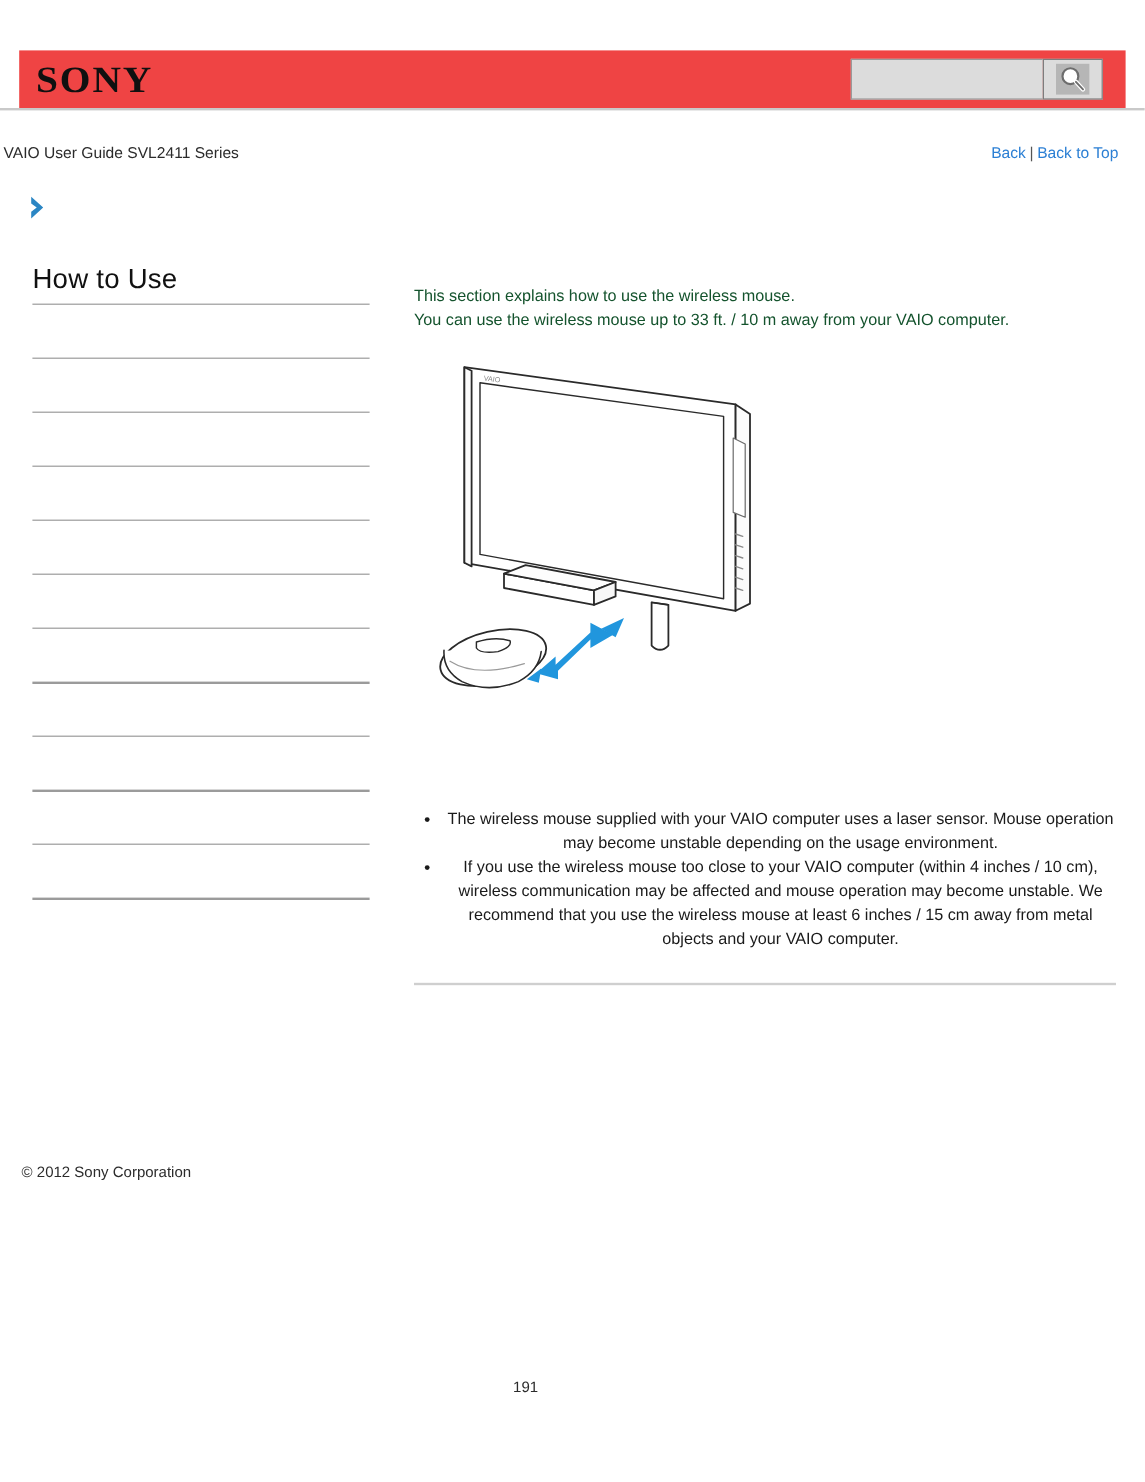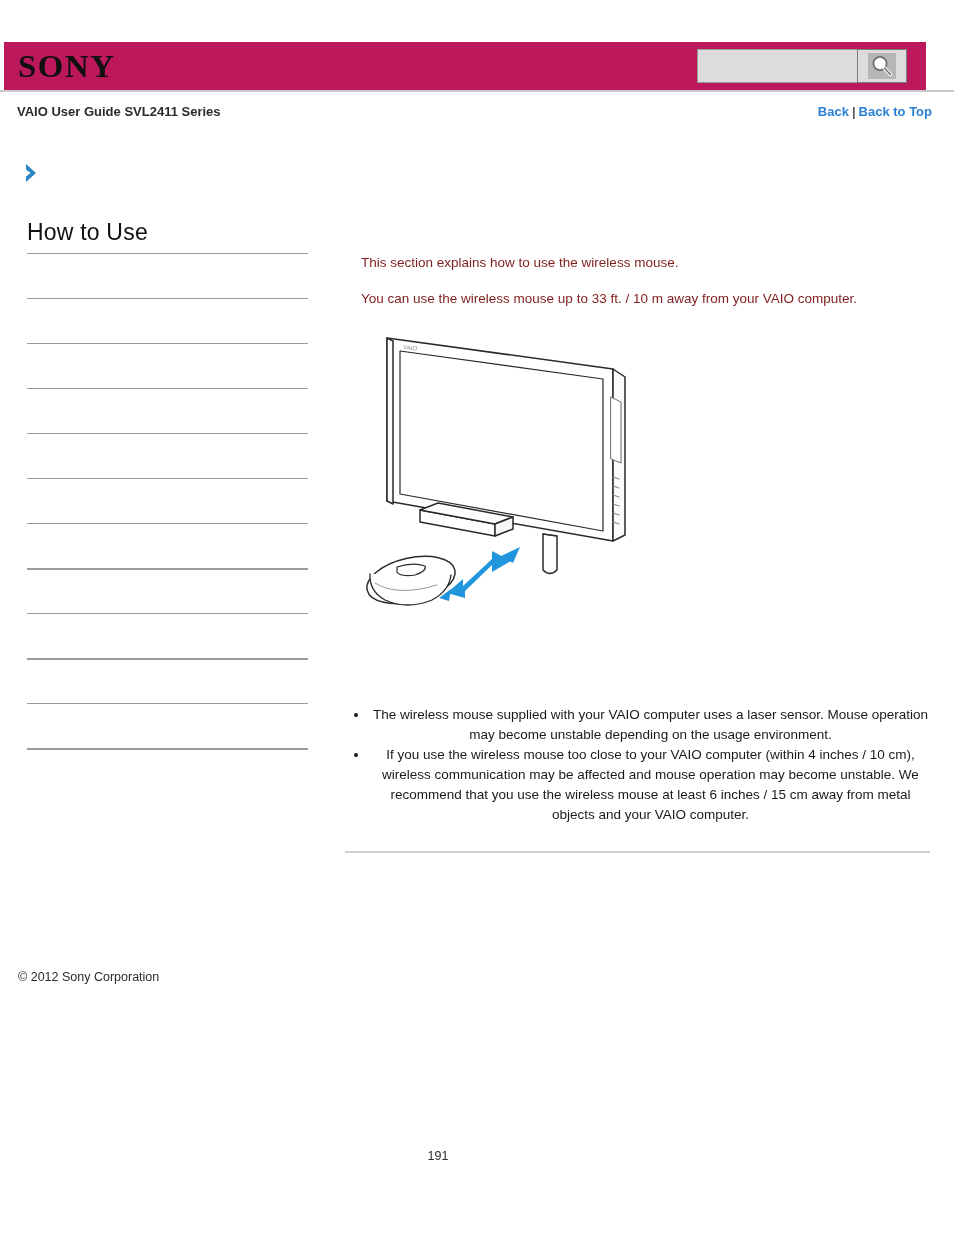--- a/index.html
+++ b/index.html
@@ -14,25 +14,25 @@
     height: 1235px;
     position: relative;
     font-family: "Liberation Sans", sans-serif;
     color: #1a1a1a;
     overflow: hidden;
   }
 
   
   .header-band {
     position: absolute;
-    left: 4px;
+    left: 16px;
     top: 42px;
     width: 922px;
     height: 48px;
-    background: #be185d;
+    background: #ef4444;
     display: flex;
     align-items: center;
     justify-content: space-between;
     padding: 0 19px 0 14px;
   }
   .sony-logo {
     font-family: "Liberation Serif", serif;
     font-weight: bold;
     font-size: 31px;
     letter-spacing: 1.5px;
@@ -79,29 +79,28 @@
     top: 90px;
     width: 954px;
     height: 2px;
     background: #c9c9c9;
   }
 
   
   .crumb-row {
     position: absolute;
     left: 0;
-    top: 101px;
+    top: 117px;
     width: 954px;
     height: 20px;
-    padding: 0 22px 0 17px;
+    padding: 0 22px 0 3px;
     display: flex;
     align-items: center;
     justify-content: space-between;
     font-size: 13px;
-    font-weight: bold;
   }
   .crumb-title { color: #2b2b2b; }
   .crumb-nav { font-size: 13px; white-space: nowrap; }
   .crumb-nav a {
     color: #2b7fd4;
     text-decoration: none;
   }
   .crumb-sep { color: #555; padding: 0 3px; }
 
   
@@ -150,22 +149,22 @@
   
   .content {
     position: absolute;
     left: 345px;
     top: 237px;
     width: 585px;
   }
   .intro-line {
     font-size: 13.5px;
     line-height: 20px;
-    color: #7f1d1d;
-    margin: 16px;
+    color: #14532d;
+    margin: 0;
   }
 
   
   .figure {
     margin: 16px 0 0 0;
     width: 300px;
   }
   .figure svg { display: block; }
 
   

